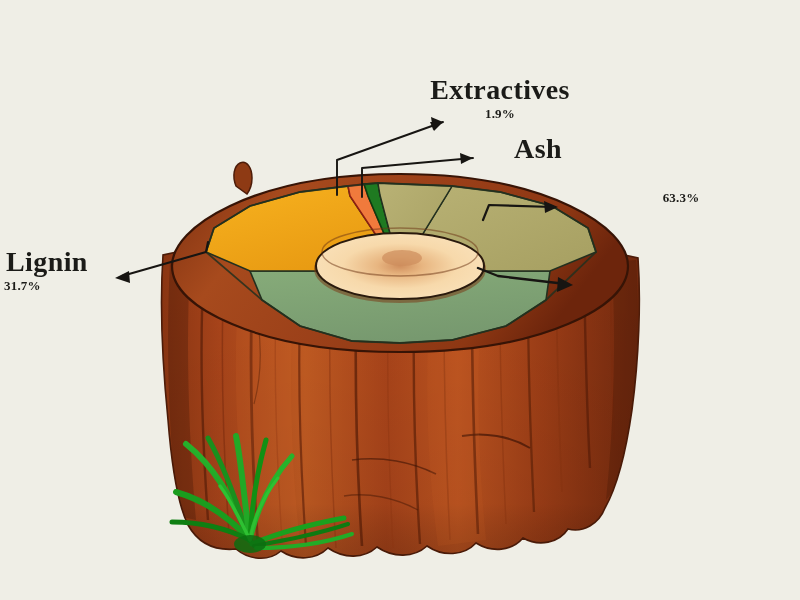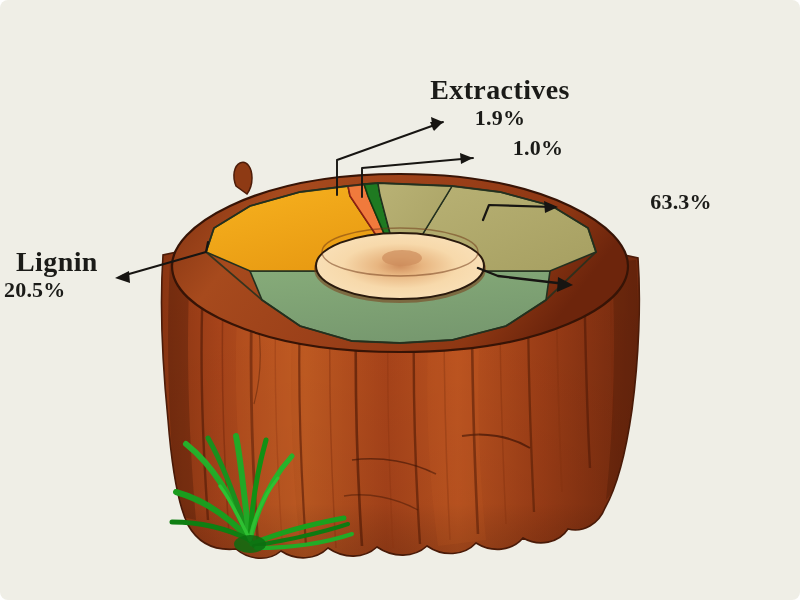--- a/index.html
+++ b/index.html
@@ -10,21 +10,20 @@
     width: 800px;
     height: 600px;
     overflow: hidden;
     font-family: "Liberation Serif", "DejaVu Serif", serif;
   }
   #canvas {
     position: relative;
     width: 800px;
     height: 600px;
     background: #efeee6;
-    border-radius: 8px;
   }
   #figure {
     position: absolute;
     inset: 0;
     width: 800px;
     height: 600px;
   }
   .label {
     position: absolute;
     text-align: center;
@@ -33,31 +32,31 @@
     white-space: nowrap;
   }
   .label .name {
     display: block;
     font-weight: bold;
     font-size: 28px;
     letter-spacing: 0.4px;
   }
   .label .value {
     display: block;
-    font-size: 22px;
+    font-size: 13px;
     font-weight: bold;
     margin-top: 2px;
     letter-spacing: 0.2px;
   }
   #label-extractives { left: 404px; top: 76px; width: 192px; }
   #label-ash         { left: 468px; top: 135px; width: 140px; }
   #label-hemi        { left: 562px; top: 189px; width: 238px; }
   #label-cellulose   { left: 578px; top: 272px; width: 200px; }
   #label-lignin      { left: 2px;   top: 248px; width: 148px; }
-  #label-lignin .name { text-align: left; margin-left: 14px; }
+  #label-lignin .name { text-align: left; margin-left: 4px; }
   #label-lignin .value { text-align: left; margin-left: 2px; }
 </style>
 </head>
 <body>
 
 <div id="canvas">
 
   <svg id="figure" viewBox="0 0 800 600" xmlns="http://www.w3.org/2000/svg">
 
     <defs>
@@ -322,28 +321,28 @@
       </g>
     </g>
   </svg>
 
   <div class="label" id="label-extractives">
     <span class="name">Extractives</span>
     <span class="value">1.9%</span>
   </div>
 
   <div class="label" id="label-ash">
-    <span class="value">1.0%</span>
+    <span class="name">Ash</span>
   </div>
 
   <div class="label" id="label-hemi">
     <span class="value">63.3%</span>
   </div>
 
   <div class="label" id="label-cellulose">
   </div>
 
   <div class="label" id="label-lignin">
     <span class="name">Lignin</span>
-    <span class="value">20.5%</span>
+    <span class="value">31.7%</span>
   </div>
 
 </div>
 
 </body></html>

